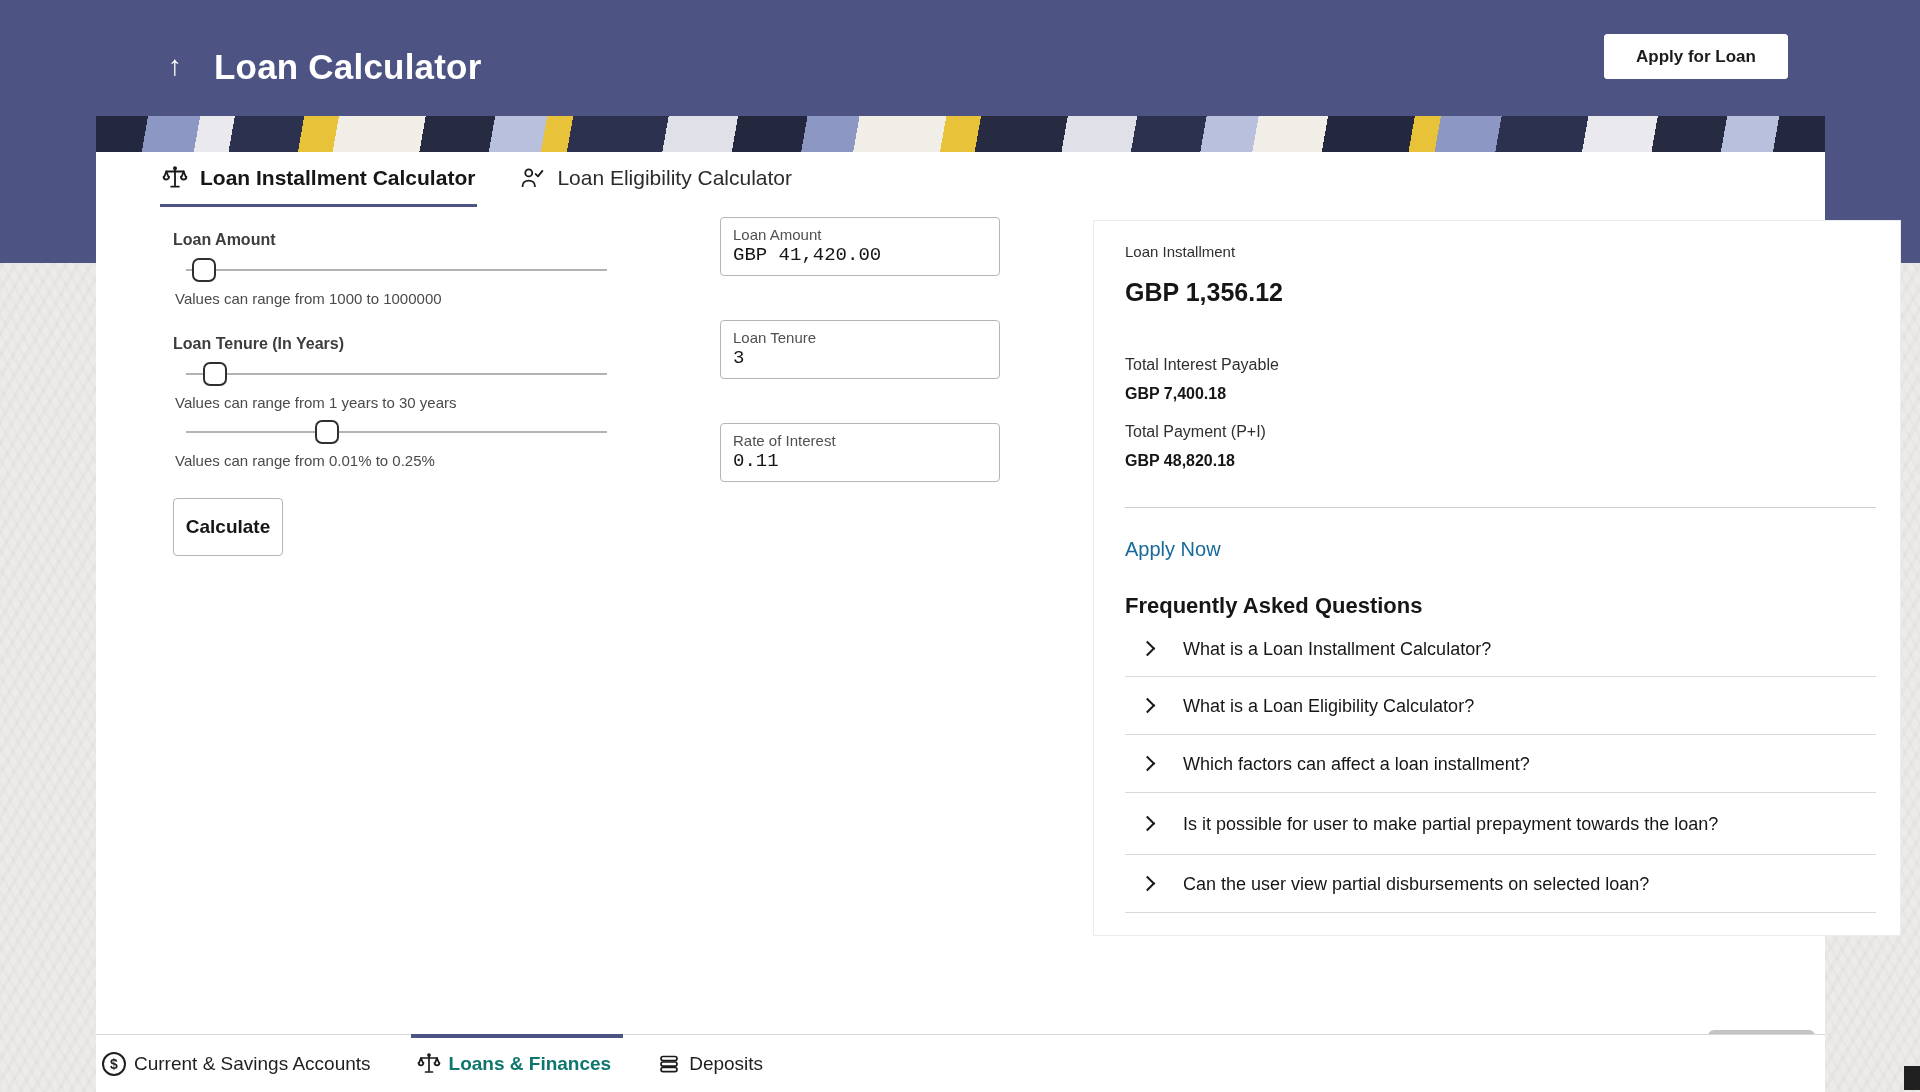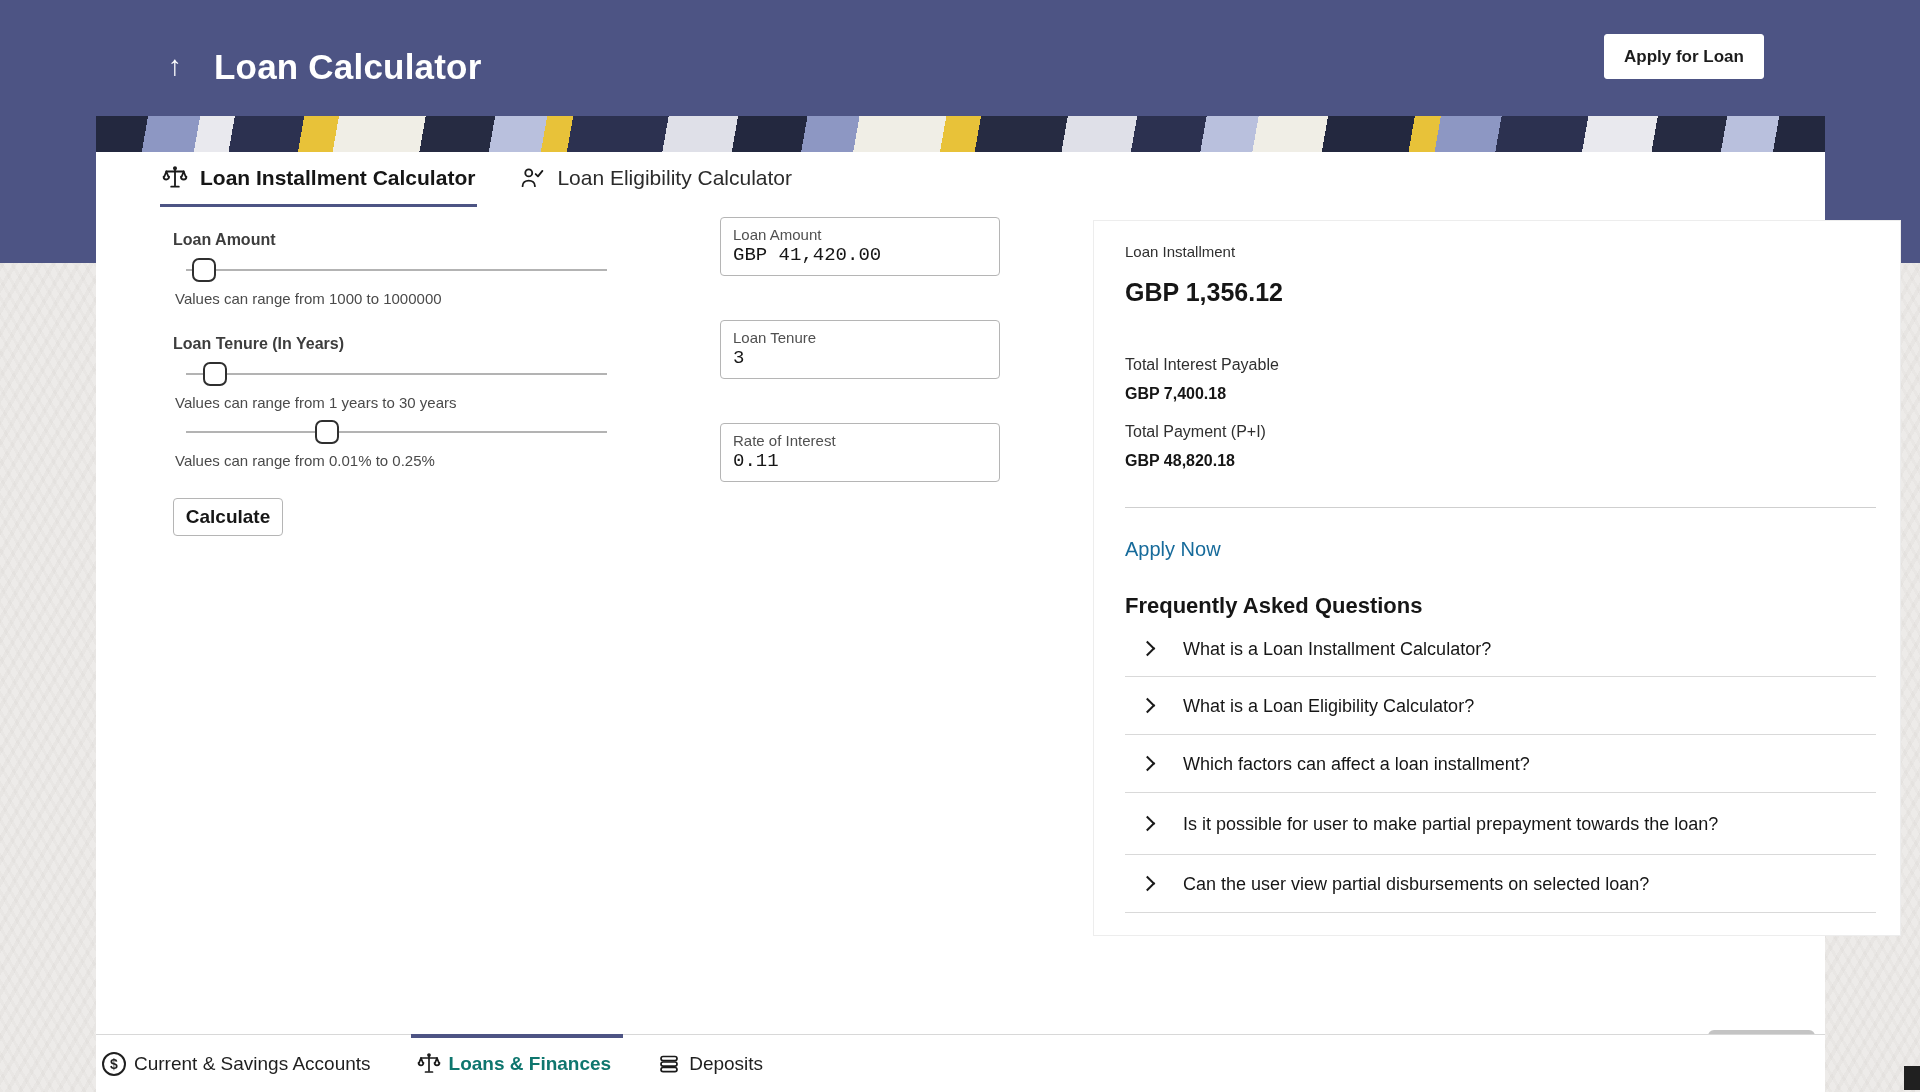--- a/index.html
+++ b/index.html
@@ -21,21 +21,21 @@
   }
   .back-glyph {
     position:absolute; left:168px; top:50px;
     color:#ffffff; font-size:28px; font-weight:400; cursor:pointer;
   }
   .page-title {
     position:absolute; left:214px; top:47px;
     color:#ffffff; font-size:35px; font-weight:700; letter-spacing:0.2px;
   }
   .apply-btn {
-    position:absolute; left:1604px; top:34px; width:160px; height:45px;
+    position:absolute; left:1604px; top:34px; width:184px; height:45px;
     background:#ffffff; border:1px solid #ffffff; border-radius:3px;
     font-family:"Liberation Sans", sans-serif;
     font-size:17px; font-weight:700; color:#1c1c1c; cursor:pointer;
   }
 
   
   .card {
     position:absolute; left:96px; top:116px; width:1729px; height:976px;
     background:#ffffff;
   }
@@ -72,21 +72,21 @@
   .slider-box { position:relative; margin:8px 0 8px 13px; width:421px; height:24px; cursor:pointer; }
   .slider-track { position:absolute; left:0; right:0; top:11px; height:2px; background:#b3b3b3; }
   .slider-handle {
     position:absolute; top:0; width:24px; height:24px;
     background:#ffffff; border:2px solid #2f2f2f; border-radius:7px;
     transform:translateX(-50%); cursor:grab;
   }
   .slider-hint { margin-left:2px; font-size:15px; color:#4a4a4a; line-height:18px; }
   .gap1 { margin-top:26px; }
   .calc-btn {
-    margin-top:28px; width:110px; height:38px;
+    margin-top:28px; width:110px; height:58px;
     background:#ffffff; border:1px solid #b5b5b5; border-radius:4px;
     font-family:"Liberation Sans", sans-serif;
     font-size:19px; font-weight:600; color:#161616; cursor:pointer;
   }
 
   
   .col-mid { position:absolute; left:624px; top:101px; width:280px; }
   .field {
     position:relative; width:280px; height:59px; margin-bottom:44px;
     border:1px solid #b5b5b5; border-radius:4px; background:#fff;

